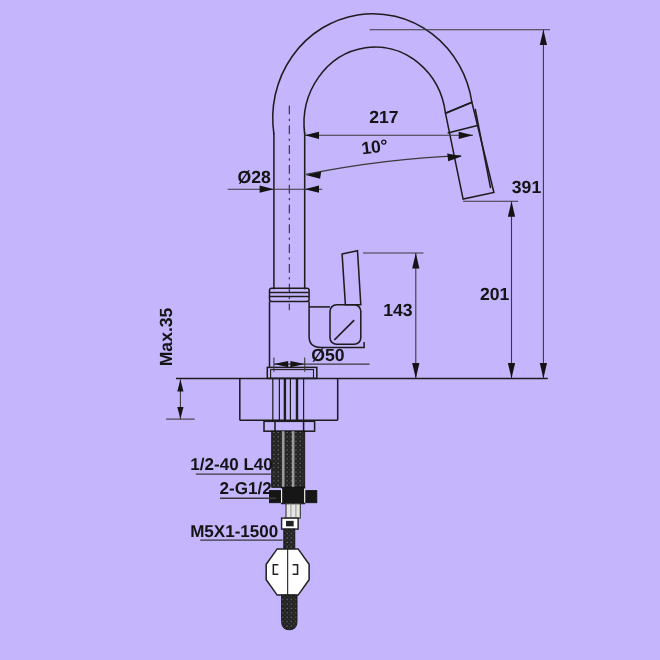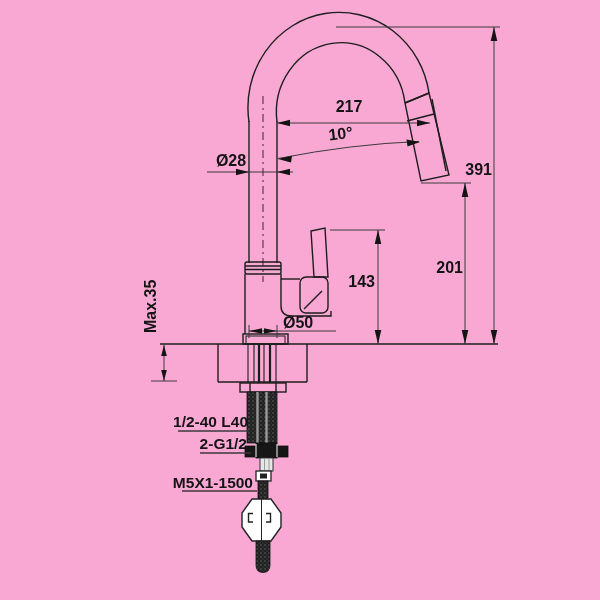--- a/index.html
+++ b/index.html
@@ -1,16 +1,16 @@
 <!DOCTYPE html>
 <html><head>
 <meta charset="utf-8">
 <style>
   html,body{margin:0;padding:0;background:#ffffff;}
-  .canvas{width:600px;height:600px;background:#f9a8d4;position:relative;overflow:hidden;}
+  .canvas{width:600px;height:600px;background:#c4b5fd;position:relative;overflow:hidden;}
   svg{display:block;}
   svg text{font-family:"Liberation Sans",sans-serif;font-weight:700;font-size:16px;fill:#141414;}
   svg text.small{font-size:15.5px;}
 </style>
 </head>
 <body>
 
 <div class="canvas">
 <svg width="600" height="600" viewBox="0 0 600 600">
   <defs>

